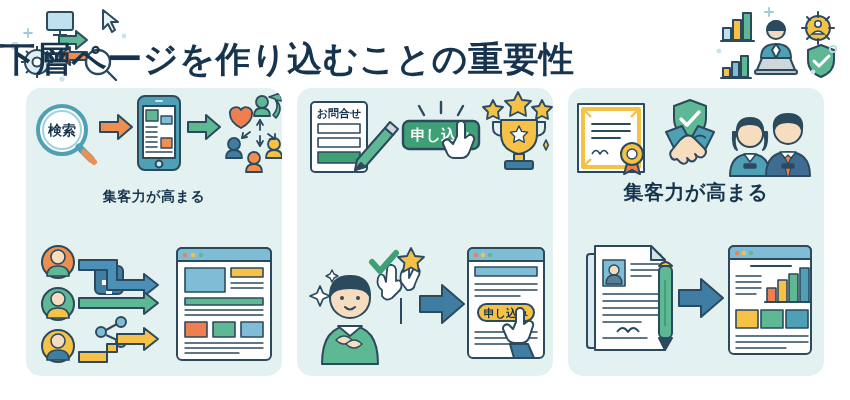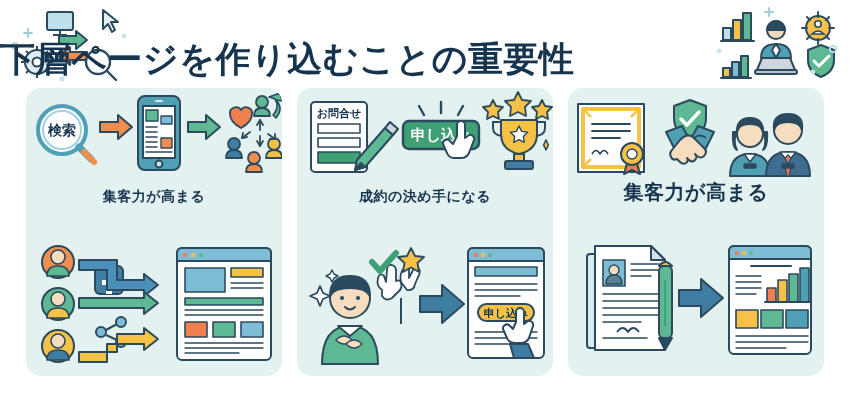--- a/index.html
+++ b/index.html
@@ -345,21 +345,20 @@
             <rect x="217" y="66" width="10" height="7" fill="#f5c147"></rect>
             <rect x="208" y="73" width="28" height="8" rx="2" fill="#3f7da3"></rect>
             <path d="M222 38 l2.6 5.4 l6 .8 l-4.3 4.2 l1 6 l-5.3 -2.8 l-5.3 2.8 l1 -6 l-4.3 -4.2 l6 -.8z" fill="#ffffff" stroke-width="1.4"></path>
           </g>
           <g stroke="#2c4a5e" stroke-width="1.6" stroke-linejoin="round" fill="#f5c147">
             <path d="M249 52 l2.4 5 l-2.4 5 l-2.4 -5z"></path>
           </g>
         </svg>
       </div>
 
-      <div class="panel-label">成約の決め手になる</div>
 
       <div class="panel-bottom">
         <svg width="250" height="128" viewBox="0 0 250 128">
 
           <g stroke="#2c4a5e" stroke-width="2" stroke-linejoin="round">
             <path d="M22 124 q0 -38 28 -38 q28 0 28 38z" fill="#5fb894"></path>
             <path d="M38 86 l12 10 l12 -10 z" fill="#ffffff" stroke-width="1.8"></path>
             <circle cx="50" cy="58" r="20" fill="#f6ddc0"></circle>
             <path d="M30 56 q0 -20 20 -20 q20 0 20 20 q-4 -8 -20 -8 q-16 0 -20 8z" fill="#2c4a5e"></path>
             <circle cx="42" cy="58" r="2" fill="#2c4a5e" stroke="none"></circle>

